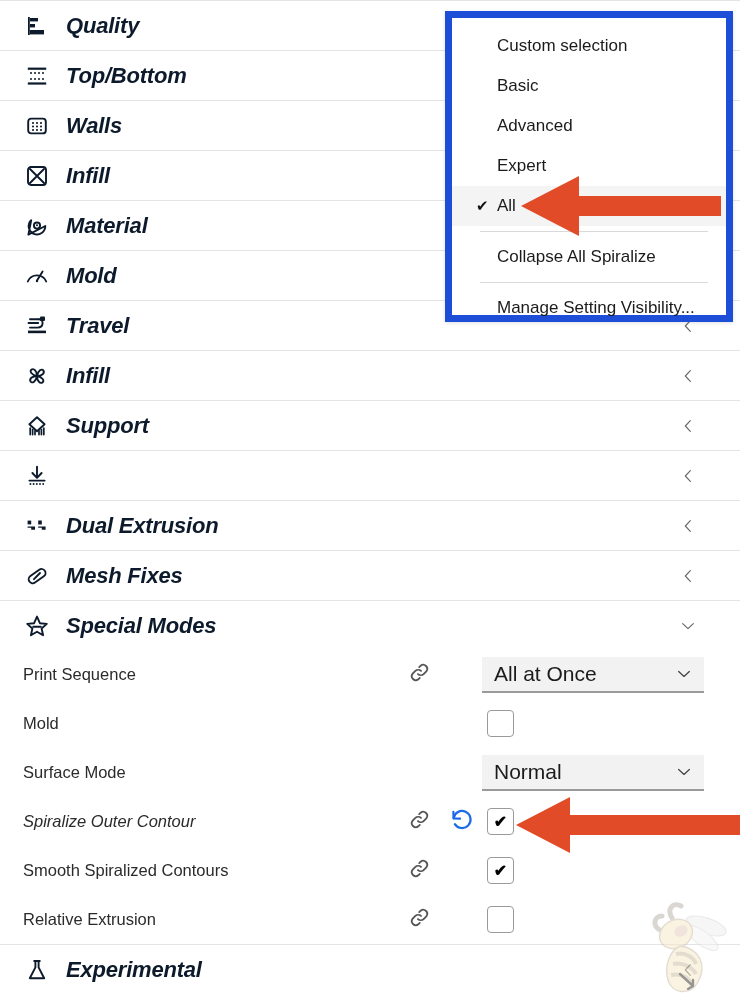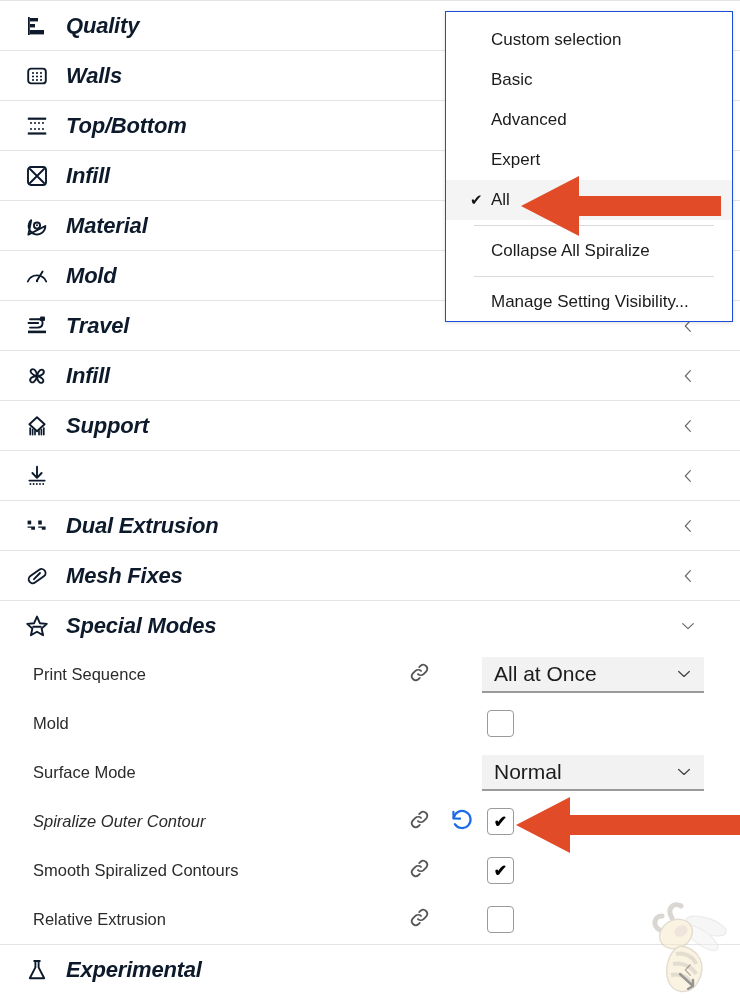--- a/index.html
+++ b/index.html
@@ -48,21 +48,21 @@
     color: #6b6b6b;
     display: flex; align-items: center; justify-content: center;
   }
 
   
   .set-row {
     position: relative;
     height: 49px;
     display: flex;
     align-items: center;
-    padding-left: 33px;
+    padding-left: 23px;
     background: #fff;
   }
   .set-label {
     font-size: 16.5px;
     color: #2b2b2b;
     white-space: nowrap;
   }
   .set-label.italic { font-style: italic; }
 
   .set-right {
@@ -104,21 +104,21 @@
     margin-left: 5px;
   }
   .checkbox .tick { color: #000; font-size: 16px; line-height: 1; font-weight: bold; }
 
   
   .menu {
     position: absolute;
     left: 445px; top: 11px;
     width: 288px; height: 311px;
     background: #ffffff;
-    border: 1px solid #1d4ed8;
+    border: 7px solid #1d4ed8;
     box-shadow: 0 1px 4px rgba(0,0,0,0.13);
     z-index: 30;
     padding-top: 8px;
   }
   .menu-item {
     height: 40px;
     display: flex;
     align-items: center;
     font-size: 17px;
     color: #1b1b1b;
@@ -153,20 +153,44 @@
       <div class="cat-row">
       <span class="cat-icon">
           <svg viewBox="0 0 24 24" width="24" height="24">
       <rect x="5" y="4" width="8" height="3.4" fill="currentColor"></rect>
       <rect x="5" y="10" width="5" height="3.4" fill="currentColor"></rect>
       <rect x="5" y="16" width="14" height="4.4" fill="currentColor"></rect>
       <rect x="3" y="3" width="1.8" height="18" fill="currentColor"></rect>
           </svg>
         </span>
       <span class="cat-label">Quality</span>
+      <span class="cat-chev">
+          <svg viewBox="0 0 24 24" width="16" height="16">
+            <path d="M15.5,4 L8,12 L15.5,20" stroke="currentColor" fill="none" stroke-width="1.8" stroke-linecap="round" stroke-linejoin="round"></path>
+          </svg>
+        </span>
+    </div>
+      <div class="cat-row">
+      <span class="cat-icon">
+          <svg viewBox="0 0 24 24" width="24" height="24">
+      <rect x="2.8" y="3.6" width="18.4" height="2.2" fill="currentColor"></rect>
+      <rect x="2.8" y="18.4" width="18.4" height="2.2" fill="currentColor"></rect>
+      <g fill="currentColor">
+        <circle cx="6" cy="9" r="1"></circle>
+              <circle cx="10" cy="9" r="1"></circle>
+              <circle cx="14" cy="9" r="1"></circle>
+              <circle cx="18" cy="9" r="1"></circle>
+        <circle cx="6" cy="15" r="1"></circle>
+              <circle cx="10" cy="15" r="1"></circle>
+              <circle cx="14" cy="15" r="1"></circle>
+              <circle cx="18" cy="15" r="1"></circle>
+      </g>
+          </svg>
+        </span>
+      <span class="cat-label">Top/Bottom</span>
       <span class="cat-chev">
           <svg viewBox="0 0 24 24" width="16" height="16">
             <path d="M15.5,4 L8,12 L15.5,20" stroke="currentColor" fill="none" stroke-width="1.8" stroke-linecap="round" stroke-linejoin="round"></path>
           </svg>
         </span>
     </div>
       <div class="cat-row">
       <span class="cat-icon">
           <svg viewBox="0 0 24 24" width="24" height="24">
       <rect x="3.2" y="4.6" width="17.6" height="14.8" rx="3" stroke="currentColor" fill="none" stroke-width="1.9" stroke-linecap="round" stroke-linejoin="round"></rect>
@@ -186,44 +210,20 @@
       <span class="cat-label">Walls</span>
       <span class="cat-chev">
           <svg viewBox="0 0 24 24" width="16" height="16">
             <path d="M15.5,4 L8,12 L15.5,20" stroke="currentColor" fill="none" stroke-width="1.8" stroke-linecap="round" stroke-linejoin="round"></path>
           </svg>
         </span>
     </div>
       <div class="cat-row">
       <span class="cat-icon">
           <svg viewBox="0 0 24 24" width="24" height="24">
-      <rect x="2.8" y="3.6" width="18.4" height="2.2" fill="currentColor"></rect>
-      <rect x="2.8" y="18.4" width="18.4" height="2.2" fill="currentColor"></rect>
-      <g fill="currentColor">
-        <circle cx="6" cy="9" r="1"></circle>
-              <circle cx="10" cy="9" r="1"></circle>
-              <circle cx="14" cy="9" r="1"></circle>
-              <circle cx="18" cy="9" r="1"></circle>
-        <circle cx="6" cy="15" r="1"></circle>
-              <circle cx="10" cy="15" r="1"></circle>
-              <circle cx="14" cy="15" r="1"></circle>
-              <circle cx="18" cy="15" r="1"></circle>
-      </g>
-          </svg>
-        </span>
-      <span class="cat-label">Top/Bottom</span>
-      <span class="cat-chev">
-          <svg viewBox="0 0 24 24" width="16" height="16">
-            <path d="M15.5,4 L8,12 L15.5,20" stroke="currentColor" fill="none" stroke-width="1.8" stroke-linecap="round" stroke-linejoin="round"></path>
-          </svg>
-        </span>
-    </div>
-      <div class="cat-row">
-      <span class="cat-icon">
-          <svg viewBox="0 0 24 24" width="24" height="24">
       <rect x="3" y="3" width="18" height="18" rx="3" stroke="currentColor" fill="none" stroke-width="1.9" stroke-linecap="round" stroke-linejoin="round"></rect>
       <path d="M5,5 L19,19 M19,5 L5,19" stroke="currentColor" fill="none" stroke-width="1.9" stroke-linecap="round" stroke-linejoin="round"></path>
           </svg>
         </span>
       <span class="cat-label">Infill</span>
       <span class="cat-chev">
           <svg viewBox="0 0 24 24" width="16" height="16">
             <path d="M15.5,4 L8,12 L15.5,20" stroke="currentColor" fill="none" stroke-width="1.8" stroke-linecap="round" stroke-linejoin="round"></path>
           </svg>
         </span>

